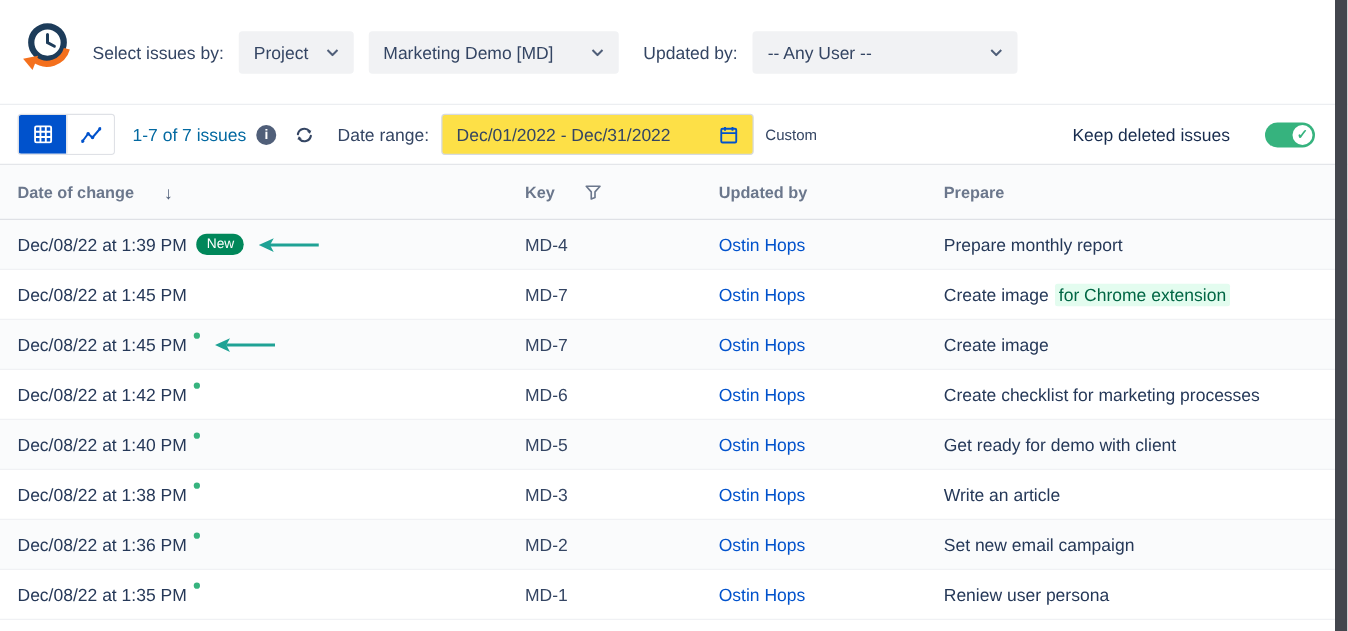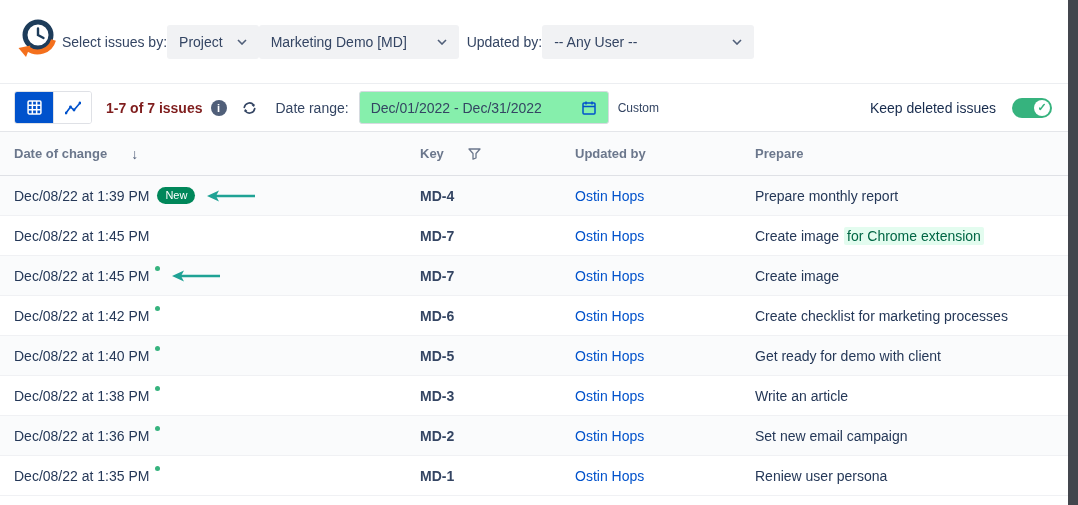--- a/index.html
+++ b/index.html
@@ -2,55 +2,55 @@
 <html><head>
 <meta charset="utf-8">
 <style>
   *{box-sizing:border-box;margin:0;padding:0}
   html,body{width:1078px;height:505px}
   body{
     font-family:"Liberation Sans",sans-serif;
     background:#fff;color:#172b4d;position:relative;overflow:hidden;
   }
   
-  .topbar{height:84px;display:flex;align-items:center;padding:0 14px;border-bottom:1px solid #eceef1}
+  .topbar{height:84px;display:flex;align-items:center;padding:0 14px;gap:12px;border-bottom:1px solid #eceef1}
   .logo{flex:0 0 auto;margin-right:2px}
   .lbl{font-size:14px;color:#344563;white-space:nowrap}
   .dropdown{display:flex;align-items:center;justify-content:space-between;gap:14px;
     background:#f1f2f4;border-radius:3px;padding:9px 12px;font-size:14px;color:#344563;cursor:pointer;white-space:nowrap}
   .dd-project{min-width:200px}
   .dd-user{min-width:212px}
   
   .toolbar{height:48px;display:flex;align-items:center;padding:0 26px 0 14px;border-bottom:1px solid #e4e6ea}
   .view-toggle{display:flex;border:1px solid #dfe1e6;border-radius:3px;overflow:hidden;margin-right:14px}
   .view-btn{width:38px;height:31px;display:flex;align-items:center;justify-content:center;background:#fff;border:none;cursor:pointer}
   .view-btn.active{background:#0052cc}
   .view-btn + .view-btn{border-left:1px solid #dfe1e6}
-  .count{font-size:14px;font-weight:700;color:#7f1d1d;margin-right:8px;white-space:nowrap}
+  .count{font-size:14px;font-weight:400;color:#0369a1;margin-right:8px;white-space:nowrap}
   .info-ic{width:16px;height:16px;border-radius:50%;background:#505f79;color:#fff;font-size:11px;font-weight:700;
     display:flex;align-items:center;justify-content:center;margin-right:14px;cursor:pointer}
   .refresh{margin-right:18px;cursor:pointer;display:flex;align-items:center}
   .date-label{font-size:14px;color:#344563;margin-right:10px}
   .date-input{display:flex;align-items:center;justify-content:space-between;width:250px;height:33px;
-    border:1px solid #d6dae0;border-radius:3px;padding:0 11px;font-size:14px;color:#344563;cursor:text;background:#86efac}
+    border:1px solid #d6dae0;border-radius:3px;padding:0 11px;font-size:14px;color:#344563;cursor:text;background:#fde047}
   .custom{font-size:12px;color:#344563;margin-left:9px}
-  .keep-wrap{margin-left:auto;display:flex;align-items:center;gap:16px}
+  .keep-wrap{margin-left:auto;display:flex;align-items:center;gap:28px}
   .keep-lbl{font-size:14px;color:#172b4d;white-space:nowrap}
   .toggle{width:40px;height:20px;border-radius:10px;background:#36b37e;position:relative;cursor:pointer;flex:0 0 auto}
   .knob{position:absolute;right:2px;top:2px;width:16px;height:16px;border-radius:50%;background:#fff;
     display:flex;align-items:center;justify-content:center;color:#36b37e;font-size:11px;font-weight:700}
   
   .thead,.tr{display:grid;grid-template-columns:406px 155px 180px 1fr;align-items:center;padding-left:14px}
   .thead{height:44px;background:#fafbfc;border-bottom:1px solid #dfe1e6}
   .th{font-size:13px;font-weight:700;color:#6b778c;display:flex;align-items:center;gap:24px}
   .sort-arrow{font-size:14px;color:#505f79;font-weight:700}
   .tr{height:40px;border-bottom:1px solid #f0f1f4}
   .tbody .tr:nth-child(odd){background:#fafbfc}
   .td{font-size:14px;color:#253858;display:flex;align-items:center}
-  .key{font-weight:700;color:#344563}
+  .key{font-weight:400;color:#344563}
   .user-link{color:#0052cc;text-decoration:none;cursor:pointer;font-size:14px}
   .badge{background:#00875a;color:#fff;font-size:11px;font-weight:400;border-radius:9px;padding:2px 8px;margin-left:8px;line-height:1.2}
   .dot{width:5px;height:5px;border-radius:50%;background:#36b37e;margin-left:6px;transform:translateY(-7px)}
   .arrow{margin-left:10px}
   .hl{background:#e3fcef;color:#006644;margin-left:5px;padding:1px 3px;border-radius:2px}
   
   .edge{position:absolute;right:0;top:0;width:10px;height:505px;background:#43464d}
 </style>
 </head>
 <body>

